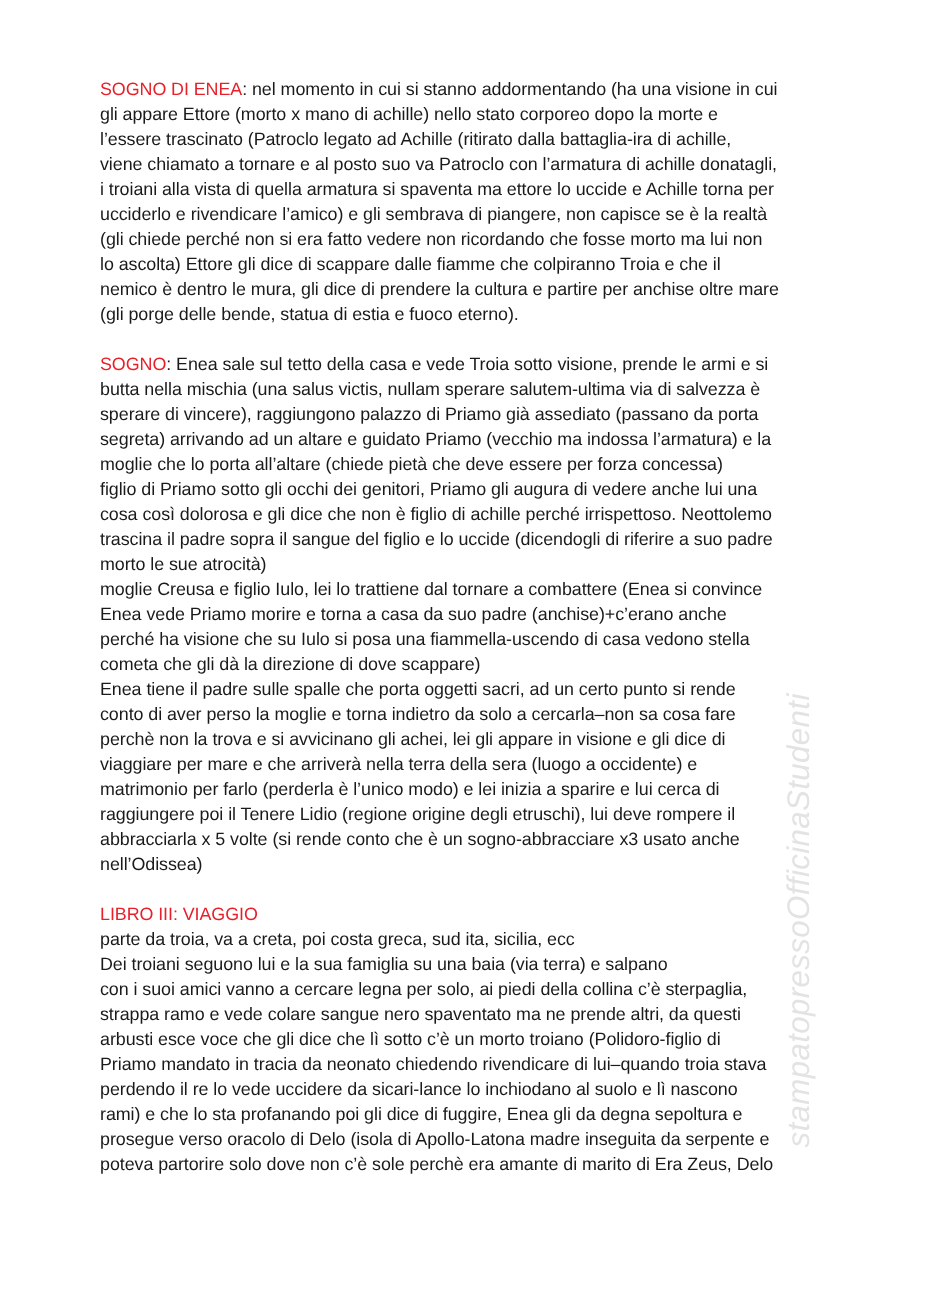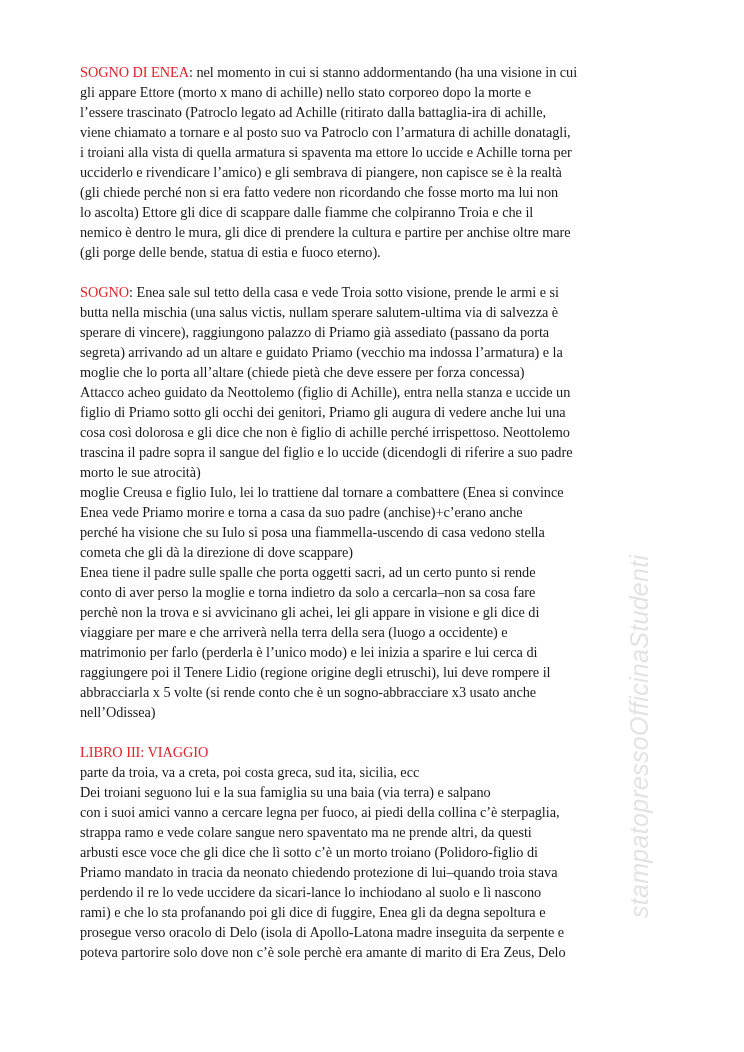--- a/index.html
+++ b/index.html
@@ -1,19 +1,19 @@
 <!DOCTYPE html>
 <html><head>
 <meta charset="utf-8">
 <style>
   html, body { margin: 0; padding: 0; background: #ffffff; }
   body { width: 744px; height: 1052px; position: relative; overflow: hidden; }
   .page {
     position: absolute; left: 80px; top: 62px; width: 590px;
-    font-family: Liberation Serif, serif;
+    font-family: Liberation Sans, sans-serif;
     font-size: 14.3px; line-height: 20px; color: #1a1a1a;
     letter-spacing: -0.05px;
   }
   .line { white-space: nowrap; height: 20px; }
   .gap { height: 20px; }
   .heading { color: #e8202a; }
   .watermark {
     position: absolute; left: 625px; top: 918px;
     transform-origin: 0 0; transform: rotate(-90deg);
     font-family: "Liberation Sans", sans-serif; font-style: italic;
@@ -41,21 +41,20 @@
   </div>
   <div class="gap"></div>
 
   <div>
     <div class="line"><span class="heading">SOGNO</span><span>: Enea sale sul tetto della casa e vede Troia sotto visione, prende le armi e si</span></div>
     <div class="section-lines">
         <div class="line">butta nella mischia (una salus victis, nullam sperare salutem-ultima via di salvezza è</div>
         <div class="line">sperare di vincere), raggiungono palazzo di Priamo già assediato (passano da porta</div>
         <div class="line">segreta) arrivando ad un altare e guidato Priamo (vecchio ma indossa l’armatura) e la</div>
         <div class="line">moglie che lo porta all’altare (chiede pietà che deve essere per forza concessa)</div>
-        <div class="line">Attacco acheo guidato da Neottolemo (figlio di Achille), entra nella stanza e uccide un</div>
         <div class="line">figlio di Priamo sotto gli occhi dei genitori, Priamo gli augura di vedere anche lui una</div>
         <div class="line">cosa così dolorosa e gli dice che non è figlio di achille perché irrispettoso. Neottolemo</div>
         <div class="line">trascina il padre sopra il sangue del figlio e lo uccide (dicendogli di riferire a suo padre</div>
         <div class="line">morto le sue atrocità)</div>
         <div class="line">moglie Creusa e figlio Iulo, lei lo trattiene dal tornare a combattere (Enea si convince</div>
         <div class="line">Enea vede Priamo morire e torna a casa da suo padre (anchise)+c’erano anche</div>
         <div class="line">perché ha visione che su Iulo si posa una fiammella-uscendo di casa vedono stella</div>
         <div class="line">cometa che gli dà la direzione di dove scappare)</div>
         <div class="line">Enea tiene il padre sulle spalle che porta oggetti sacri, ad un certo punto si rende</div>
         <div class="line">conto di aver perso la moglie e torna indietro da solo a cercarla–non sa cosa fare</div>
@@ -67,24 +66,24 @@
         <div class="line">nell’Odissea)</div>
       </div>
   </div>
   <div class="gap"></div>
 
   <div>
     <div class="line"><span class="heading">LIBRO III: VIAGGIO</span><span></span></div>
     <div class="section-lines">
         <div class="line">parte da troia, va a creta, poi costa greca, sud ita, sicilia, ecc</div>
         <div class="line">Dei troiani seguono lui e la sua famiglia su una baia (via terra) e salpano</div>
-        <div class="line">con i suoi amici vanno a cercare legna per fuoco, ai piedi della collina c’è sterpaglia,</div>
+        <div class="line">con i suoi amici vanno a cercare legna per solo, ai piedi della collina c’è sterpaglia,</div>
         <div class="line">strappa ramo e vede colare sangue nero spaventato ma ne prende altri, da questi</div>
         <div class="line">arbusti esce voce che gli dice che lì sotto c’è un morto troiano (Polidoro-figlio di</div>
-        <div class="line">Priamo mandato in tracia da neonato chiedendo protezione di lui–quando troia stava</div>
+        <div class="line">Priamo mandato in tracia da neonato chiedendo rivendicare di lui–quando troia stava</div>
         <div class="line">perdendo il re lo vede uccidere da sicari-lance lo inchiodano al suolo e lì nascono</div>
         <div class="line">rami) e che lo sta profanando poi gli dice di fuggire, Enea gli da degna sepoltura e</div>
         <div class="line">prosegue verso oracolo di Delo (isola di Apollo-Latona madre inseguita da serpente e</div>
         <div class="line">poteva partorire solo dove non c’è sole perchè era amante di marito di Era Zeus, Delo</div>
       </div>
   </div>
 </div>
 
 <div class="watermark">stampatopressoOfficinaStudenti</div>
 

